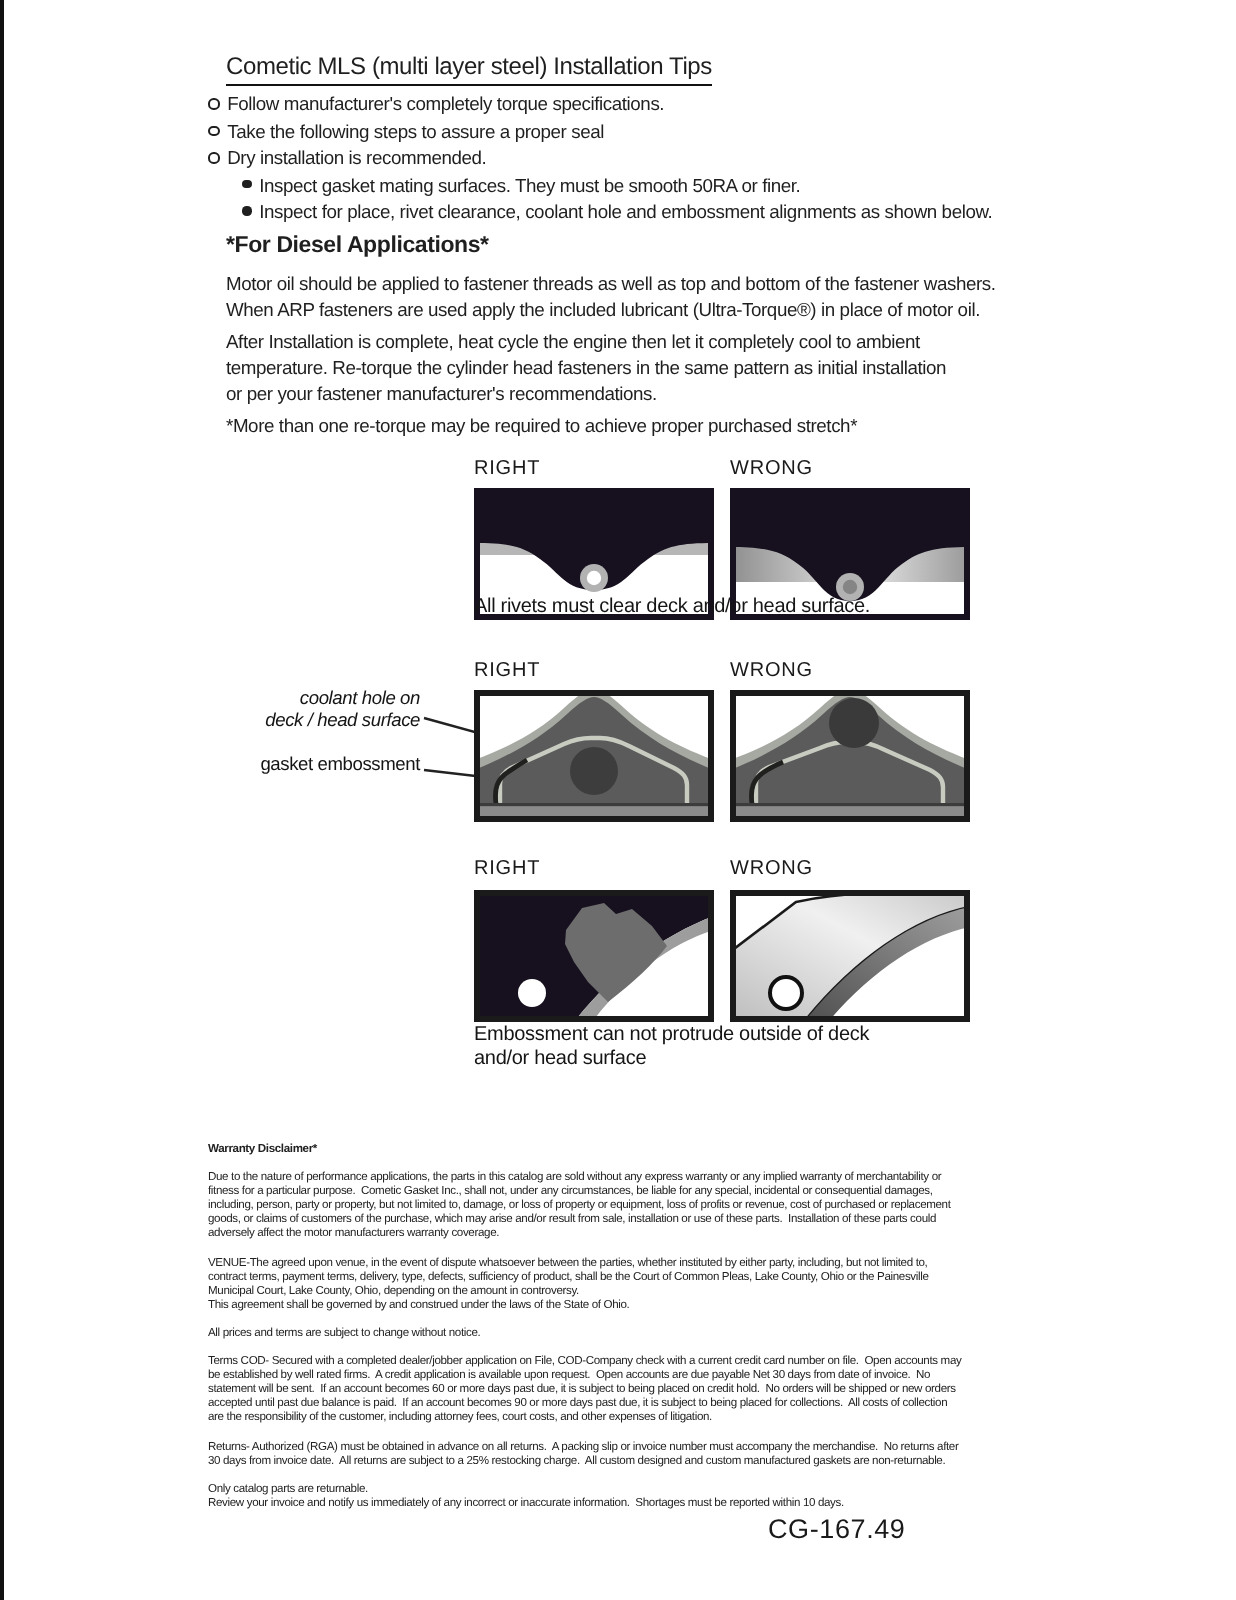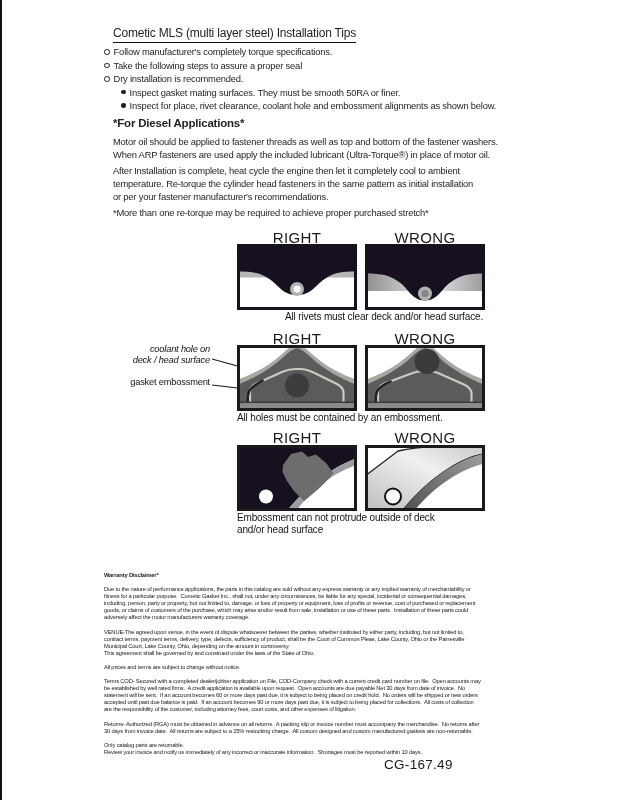--- a/index.html
+++ b/index.html
@@ -12,21 +12,21 @@
     position:absolute;left:113px;top:26px;font-size:12px;font-weight:normal;letter-spacing:-0.2px;
     border-bottom:1.6px solid #111;padding-bottom:2px;display:inline-block;
   }
   .bullets{position:absolute;left:104px;top:46px;font-size:9.4px;letter-spacing:-0.2px;}
   .b-row{display:flex;align-items:flex-start;height:13.5px;}
   .b-row.sub{margin-left:17px;}
   .marker-o{width:3.6px;height:3.6px;border:1px solid #1f1f1f;border-radius:50%;margin:3.2px 4px 0 0;flex:none;}
   .marker-f{width:4.6px;height:4.6px;background:#1f1f1f;border-radius:50%;margin:3px 4px 0 0;flex:none;}
   .h2{position:absolute;left:113px;font-size:11.5px;font-weight:bold;letter-spacing:-0.2px;}
   .para{position:absolute;left:113px;font-size:9.4px;line-height:13.2px;letter-spacing:-0.2px;white-space:pre-line;width:440px;}
-  .fig-label{position:absolute;width:120px;text-align:center;font-size:15px;letter-spacing:0.4px;color:#1a1a1a;}
+  .fig-label{position:absolute;width:120px;font-size:10px;letter-spacing:0.4px;color:#1a1a1a;}
   .fig-box{position:absolute;width:120px;height:66px;}
   .fig-box svg{display:block;}
   .caption{position:absolute;left:237px;font-size:10px;letter-spacing:-0.15px;line-height:11.5px;white-space:pre-line;color:#151515;}
   .ann{position:absolute;text-align:right;font-size:9.3px;line-height:11px;letter-spacing:-0.2px;white-space:pre-line;color:#151515;}
   .fineprint{position:absolute;left:104px;top:572px;width:424px;font-size:5.8px;line-height:7.1px;letter-spacing:-0.18px;color:#222;}
   .fineprint .fp-h{font-weight:bold;margin:0 0 7px 0;}
   .fineprint p{margin:0 0 7px 0;white-space:pre-wrap;}
   .page-code{position:absolute;left:384px;top:757px;font-size:13.5px;letter-spacing:0.3px;color:#1a1a1a;}
 </style>
 </head>
@@ -92,21 +92,21 @@
       </defs>
       <rect x="0" y="0" width="120" height="66" fill="#ffffff"></rect>
       <rect x="1" y="29" width="118" height="18" fill="url(#g1)"></rect>
       <rect x="1" y="47" width="118" height="17.5" fill="#ffffff"></rect>
       <path d="M0,0 H120 V29.5 C102,29.5 95,31.5 86,38 C76,45 73,56.5 60,56.5 C47,56.5 44,45 34,38 C25,31.5 18,29.5 0,29.5 Z" fill="#17101f"></path>
       <circle cx="60" cy="49.5" r="7" fill="#b2b2b2"></circle>
       <circle cx="60" cy="49.5" r="3.6" fill="#858585"></circle>
       <rect x="1.5" y="1.5" width="117" height="63" fill="none" stroke="#17101f" stroke-width="3"></rect>
     </svg>
   </div>
-  <div class="caption" style="top:311px;margin-left:48px;">All rivets must clear deck and/or head surface.</div>
+  <div class="caption" style="top:298px;">All rivets must clear deck and/or head surface.</div>
 
   <div class="fig-label" style="left:237px;top:330px;">RIGHT</div>
   <div class="fig-label" style="left:365px;top:330px;">WRONG</div>
 
   <div class="ann" style="left:80px;top:344px;width:130px;font-style:italic;">coolant hole on
 deck / head surface</div>
   <div class="ann" style="left:80px;top:377px;width:130px;">gasket embossment</div>
   <svg style="position:absolute;left:208px;top:350px;" width="92" height="46" viewBox="0 0 92 46" xmlns="http://www.w3.org/2000/svg">
     <line x1="4" y1="9" x2="84" y2="31" stroke="#222" stroke-width="1.2"></line>
     <line x1="4" y1="35" x2="56" y2="41" stroke="#222" stroke-width="1.2"></line>
@@ -133,21 +133,20 @@
       <path d="M0,40 C15,34 32,25.5 46,12.5 C53,6 57,3.5 60,3.5 C63,3.5 67,6 74,12.5 C88,25.5 105,34 120,40 V66 H0 Z" fill="#5b5b5b"></path>
       <path d="M13,57.5 V47 C13,43 15,40.5 19.5,38.5 L45,29 C49.5,27 53.5,26 58.5,26 L63,26 C68.5,26 72.5,27.5 77.5,30 L100,40 C104.5,42.5 106.5,44.5 106.5,48.5 V57.5" fill="none" stroke="#c7cbc0" stroke-width="2.2"></path>
       <path d="M11,57 C10,49.5 11.5,44.5 17,41 C19.5,39.3 23,37.5 26.5,36" fill="none" stroke="#20201e" stroke-width="2.4"></path>
       <circle cx="62" cy="16.5" r="12.5" fill="#3a3a3a"></circle>
       <rect x="1" y="56.5" width="118" height="1.6" fill="#3c3c3c"></rect>
       <rect x="1" y="58.1" width="118" height="5" fill="#8b8b8b"></rect>
       <rect x="1" y="63.1" width="118" height="1.4" fill="#a9a9a9"></rect>
       <rect x="1.5" y="1.5" width="117" height="63" fill="none" stroke="#1a1a1a" stroke-width="3"></rect>
     </svg>
   </div>
-  <div class="caption" style="top:412px;">All holes must be contained by an embossment.</div>
 
   <div class="fig-label" style="left:237px;top:429px;">RIGHT</div>
   <div class="fig-label" style="left:365px;top:429px;">WRONG</div>
 
   <div class="fig-box" style="left:237px;top:445px;">
     <svg width="120" height="66" viewBox="0 0 120 66" xmlns="http://www.w3.org/2000/svg">
       <rect x="0" y="0" width="120" height="66" fill="#ffffff"></rect>
       <path d="M0,0 H120 V13 C93,23 68,43 50,66 H0 Z" fill="#17101f"></path>
       <path d="M120,13 C93,23 68,43 50,66 L59,66 C75,45 97,27 120,20 Z" fill="#9d9d9d"></path>
       <path d="M46,20 L54,9 L65,6.5 L71,12 L79,9.5 L89,18 L96.5,28 C90,36.5 80,46 67,56 L57,46 L50,36 L45.5,27 Z" fill="#6d6d6d"></path>

